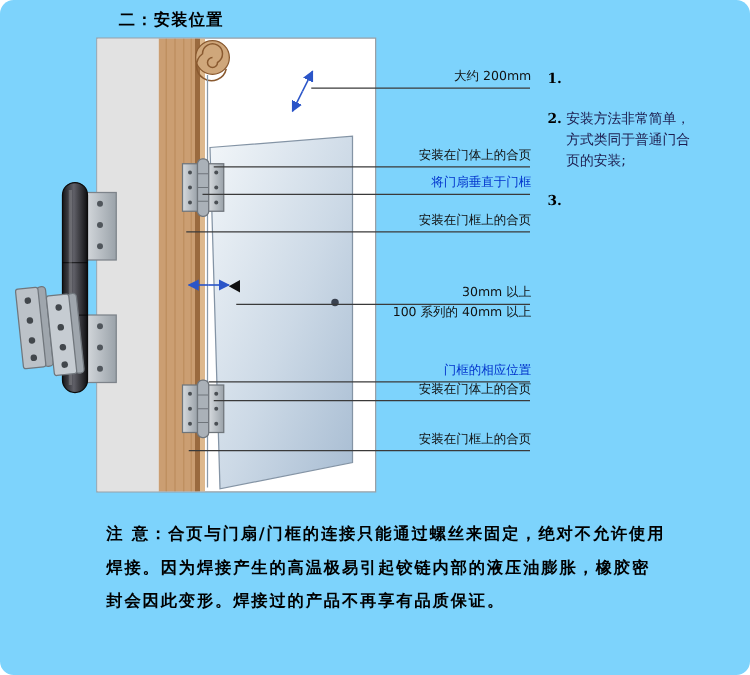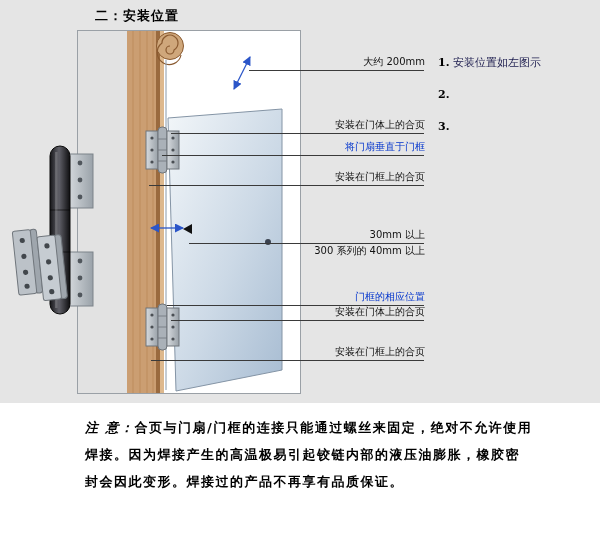--- a/index.html
+++ b/index.html
@@ -1,18 +1,18 @@
 <!DOCTYPE html>
 <html><head>
 <meta charset="utf-8">
 <style>
   html,body{margin:0;padding:0;}
   body{width:600px;height:540px;background:#ffffff;position:relative;overflow:hidden;
        font-family:"DejaVu Sans",sans-serif;color:#111;}
-  .stage{position:absolute;left:0;top:0;width:600px;height:403px;background:#e5e5e5;}
+  .stage{position:absolute;left:0;top:0;width:600px;height:540px;background:#7dd3fc;border-radius:11px;}
   svg.scene{position:absolute;left:0;top:0;}
 
   .title{position:absolute;left:95px;top:7px;font-size:13px;font-weight:bold;
          letter-spacing:1px;color:#000;}
 
   .dlabel{position:absolute;right:175px;font-size:10px;line-height:12px;color:#111;
           white-space:nowrap;text-align:right;}
   .l1{top:56px;text-align:right;}
   .l2{top:119px;}
   .l3{top:141px;color:#0033cc;}
@@ -25,21 +25,21 @@
 
   .instructions{position:absolute;left:438px;top:54px;width:120px;
                 color:#1c1c4e;font-size:11px;line-height:17px;}
   .inst{display:flex;margin-bottom:15px;}
   .inst .num{width:15px;flex:none;font-weight:bold;color:#000;
              font-family:"DejaVu Serif",serif;}
   .inst .txt{flex:1;}
 
   .note{position:absolute;left:85px;top:414px;width:448px;font-size:13px;
         font-weight:bold;line-height:27px;letter-spacing:1.5px;color:#000;}
-  .note .note-label{font-weight:bold;font-style:italic;}
+  .note .note-label{font-weight:bold;}
 </style>
 </head>
 <body>
 
 <div class="stage">
 
   <svg class="scene" width="600" height="540" viewBox="0 0 600 540">
     <defs>
       <linearGradient id="doorG" x1="0" y1="0" x2="1" y2="1">
         <stop offset="0" stop-color="#f2f6f9"></stop>
@@ -158,32 +158,32 @@
     </g>
   </svg>
 
   <div class="title">二：安装位置</div>
 
   <div class="dlabel l1">大约 200mm</div>
   <div class="dlabel l2">安装在门体上的合页</div>
   <div class="dlabel l3">将门扇垂直于门框</div>
   <div class="dlabel l4">安装在门框上的合页</div>
   <div class="dlabel l5">30mm 以上</div>
-  <div class="dlabel l6">300 系列的 40mm 以上</div>
+  <div class="dlabel l6">100 系列的 40mm 以上</div>
   <div class="dlabel l7">门框的相应位置</div>
   <div class="dlabel l8">安装在门体上的合页</div>
   <div class="dlabel l9">安装在门框上的合页</div>
 
   <div class="instructions">
     <div class="inst">
       <span class="num">1.</span>
-      <span class="txt">安装位置如左图示</span>
     </div>
     <div class="inst">
       <span class="num">2.</span>
+      <span class="txt">安装方法非常简单，方式类同于普通门合页的安装;</span>
     </div>
     <div class="inst">
       <span class="num">3.</span>
     </div>
   </div>
 
   <div class="note">
     <span class="note-label">注 意：</span><span>合页与门扇/门框的连接只能通过螺丝来固定，绝对不允许使用焊接。因为焊接产生的高温极易引起铰链内部的液压油膨胀，橡胶密封会因此变形。焊接过的产品不再享有品质保证。</span>
   </div>
 

